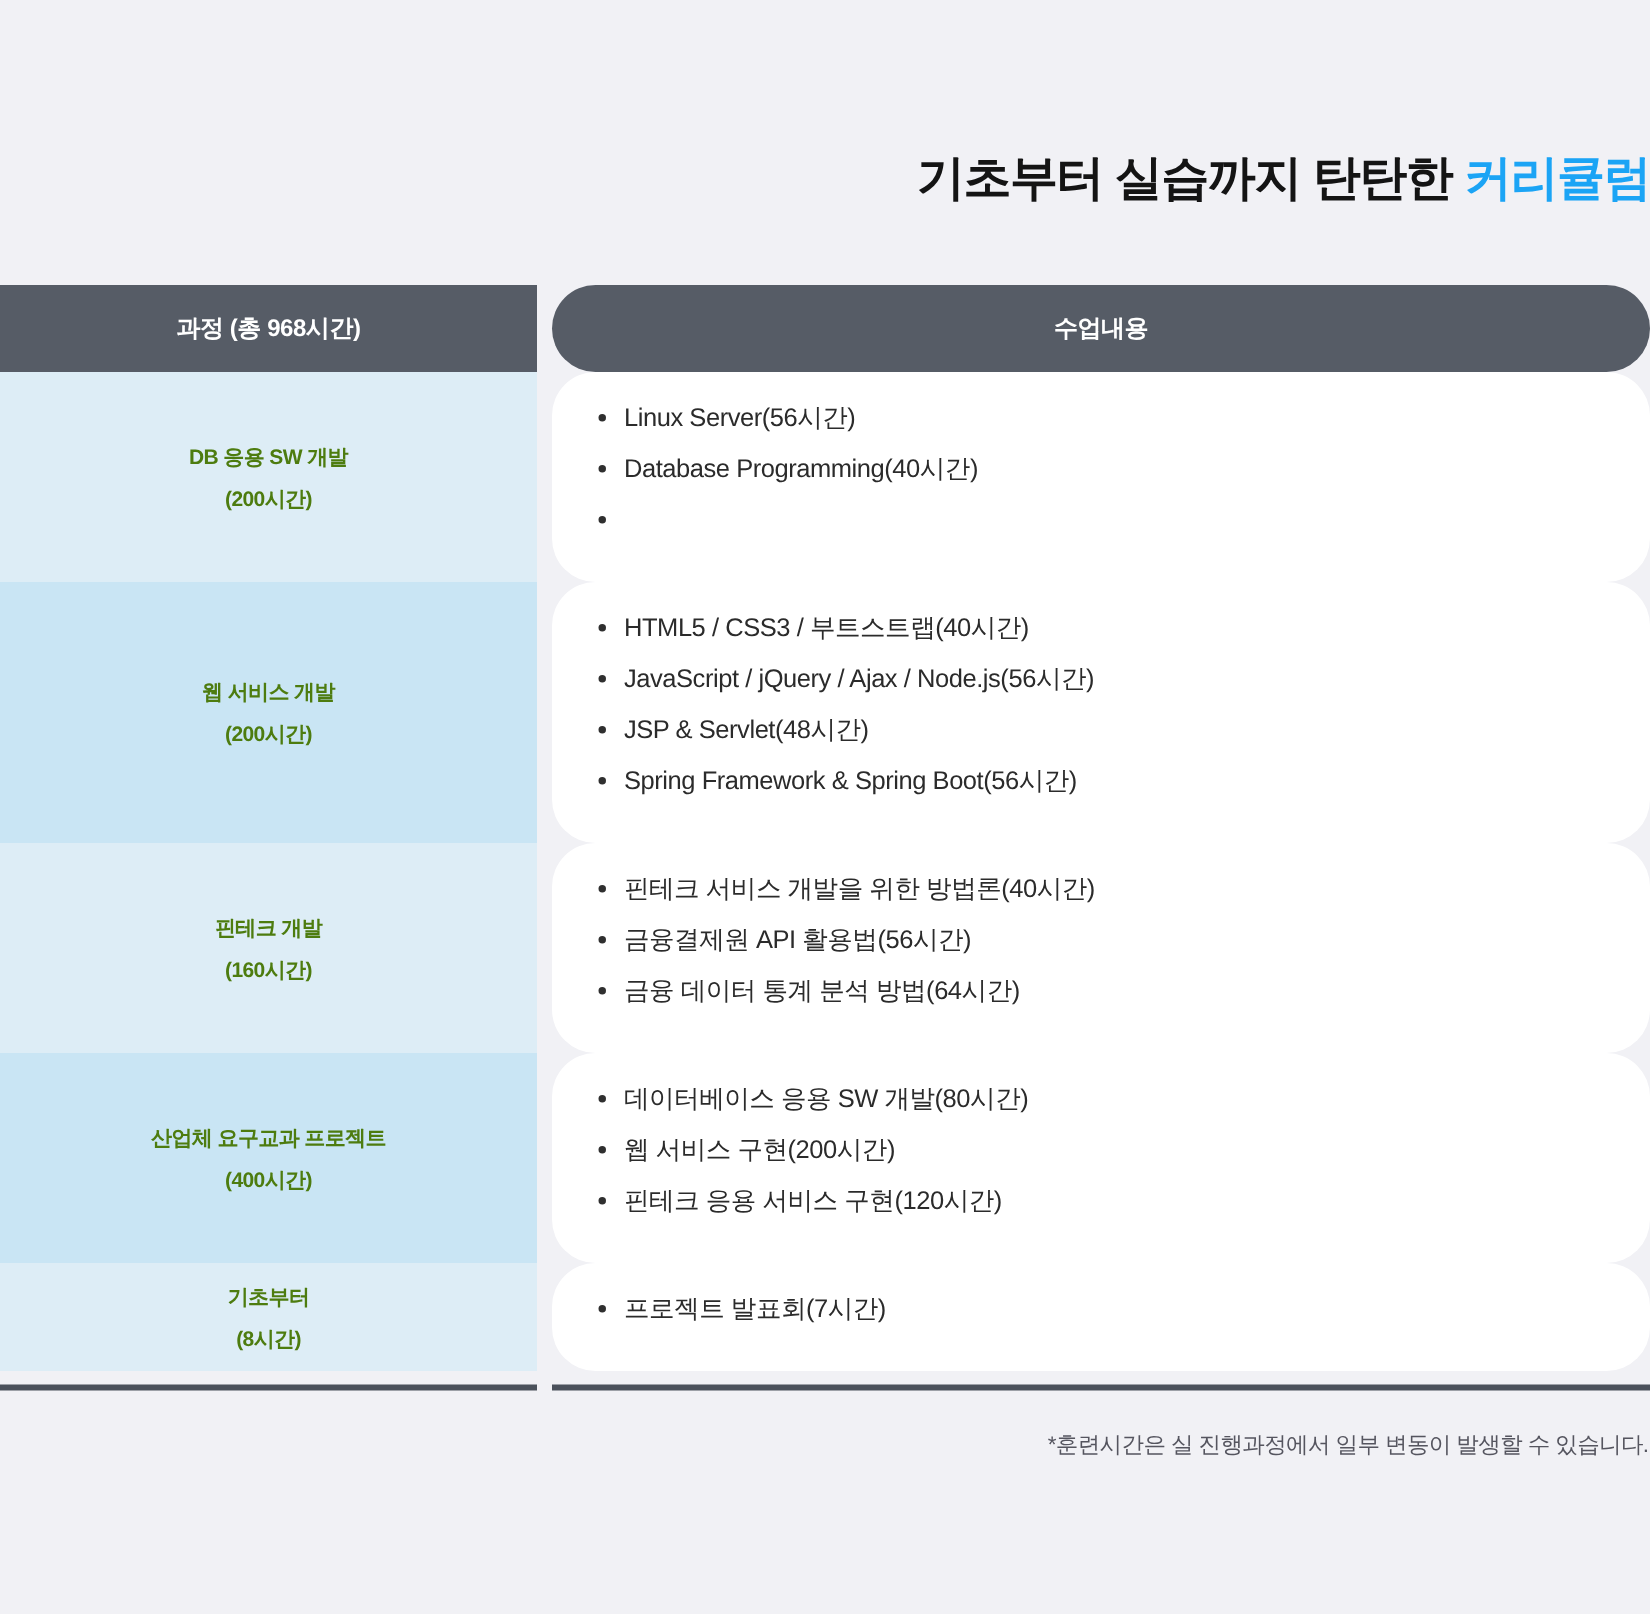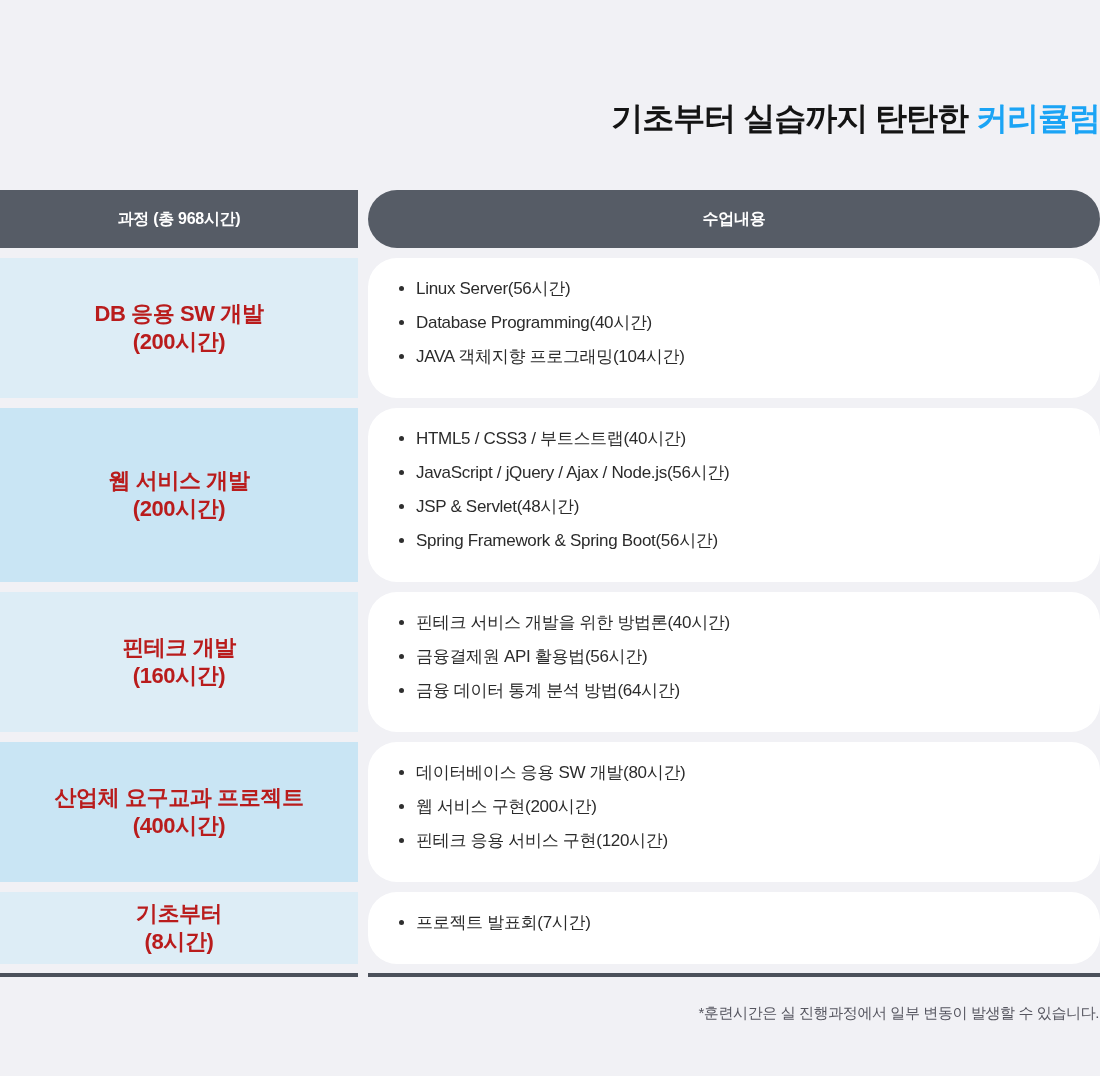--- a/index.html
+++ b/index.html
@@ -28,21 +28,20 @@
     font-weight:800;
     letter-spacing:-1px;
     color:var(--ink);
     white-space:nowrap;
   }
   .title .accent{color:var(--accent);}
   .curriculum-table{
     margin-top:49px;
     display:flex;
     flex-direction:column;
-    gap:10px;
     width:1100px;
   }
   .t-row{display:flex;gap:10px;width:100%;}
   .t-row .col-left{
     width:358px;flex:none;
     display:flex;align-items:center;justify-content:center;
     text-align:center;
   }
   .t-row .col-right{
     flex:1 1 auto;
@@ -52,23 +51,23 @@
   .t-row.head .col-left,
   .t-row.head .col-right{
     background:var(--header-bg);
     color:#ffffff;
     font-size:16px;
     font-weight:700;
     justify-content:center;
     letter-spacing:-0.3px;
   }
   .t-row.body .col-left{
-    font-size:22px;
+    font-size:14px;
     font-weight:700;
-    color:#b91c1c;
+    color:#4d7c0f;
     line-height:28px;
     letter-spacing:-0.4px;
   }
   .t-row.body:nth-child(odd) .col-left{background:var(--cell-blue-dark);}
   .t-row.body:nth-child(even) .col-left{background:var(--cell-blue-light);}
   .t-row.body .col-right{
     background:#ffffff;
     padding:13px 20px 25px 31px;
   }
   .lesson-list{list-style:none;}
@@ -124,21 +123,20 @@
           <li>
             <span class="bullet-dot"></span>
             <span>Linux Server(56시간)</span>
           </li>
           <li>
             <span class="bullet-dot"></span>
             <span>Database Programming(40시간)</span>
           </li>
           <li>
             <span class="bullet-dot"></span>
-            <span>JAVA 객체지향 프로그래밍(104시간)</span>
           </li>
         </ul>
       </div>
     </div>
     <div class="t-row body">
       <div class="col-left">
         <div>
           <div>웹 서비스 개발</div>
           <div>(200시간)</div>
         </div>

